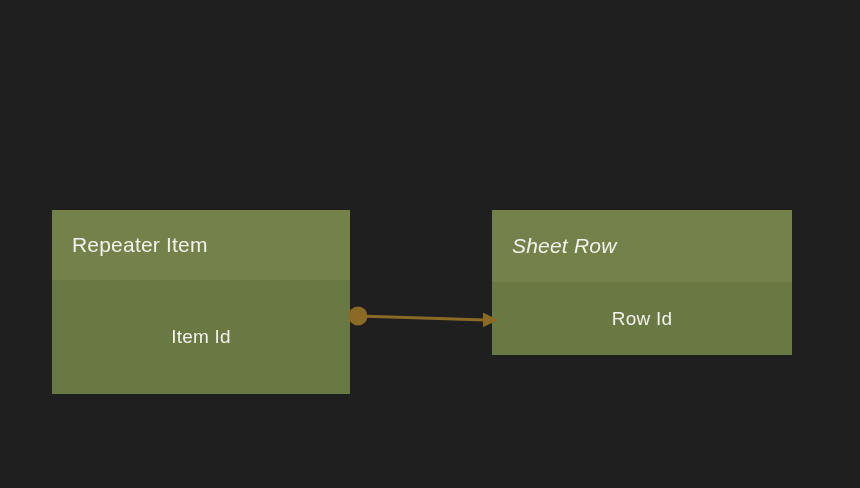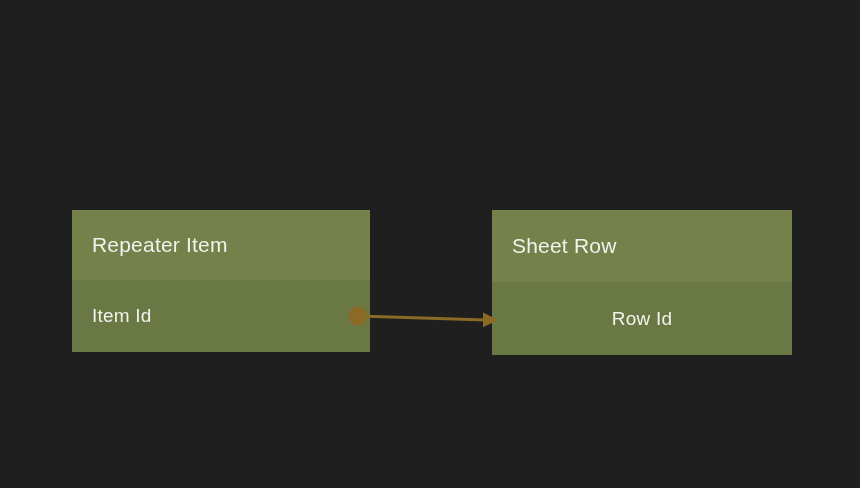--- a/index.html
+++ b/index.html
@@ -45,26 +45,26 @@
     flex-direction: column;
     justify-content: center;
   }
   .port-row {
     width: 100%;
     padding: 0 20px;
     font-size: 19px;
     letter-spacing: 0.2px;
     white-space: nowrap;
   }
-  .port-row.align-right { text-align: left; padding-left: 20px; }
+  .port-row.align-right { text-align: center; padding-left: 20px; }
   .port-row.align-left  { text-align: center; }
-  #node-repeater-item { left: 72px;  top: 210px; width: 298px; height: 142px; }
+  #node-repeater-item { left: 52px;  top: 210px; width: 298px; height: 184px; }
   #node-repeater-item .node-header { height: 70px; }
   #node-sheet-row     { left: 492px; top: 210px; width: 300px; height: 145px; }
-  #node-sheet-row .node-header { height: 72px; }
+  #node-sheet-row .node-header { height: 72px; font-style: italic; }
   .connection-overlay {
     position: absolute;
     left: 0; top: 0;
     width: 860px; height: 488px;
     pointer-events: none;
   }
 </style>
 </head>
 <body>
 

